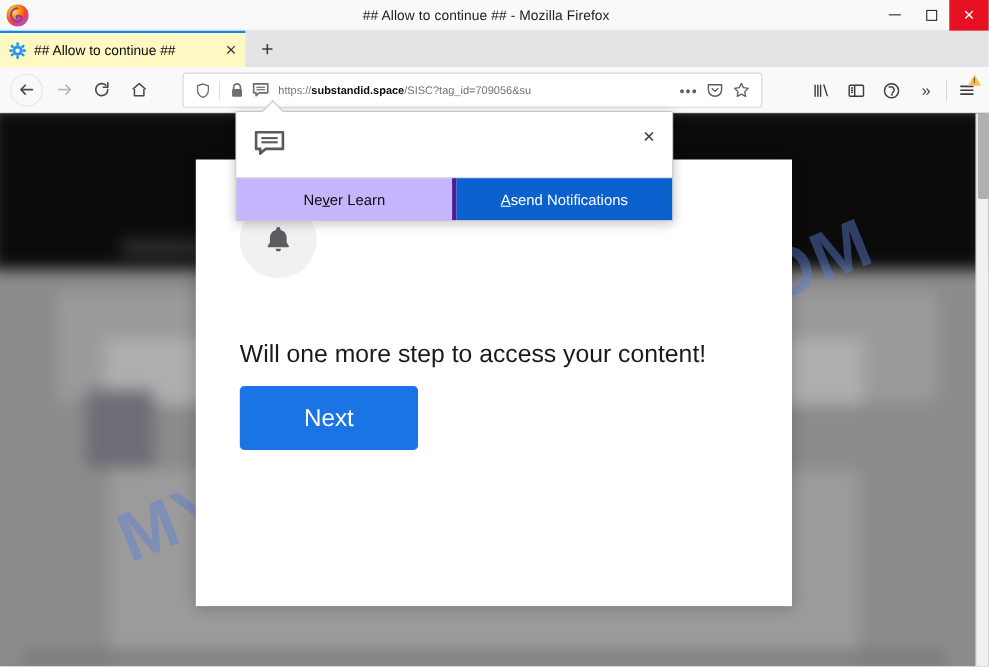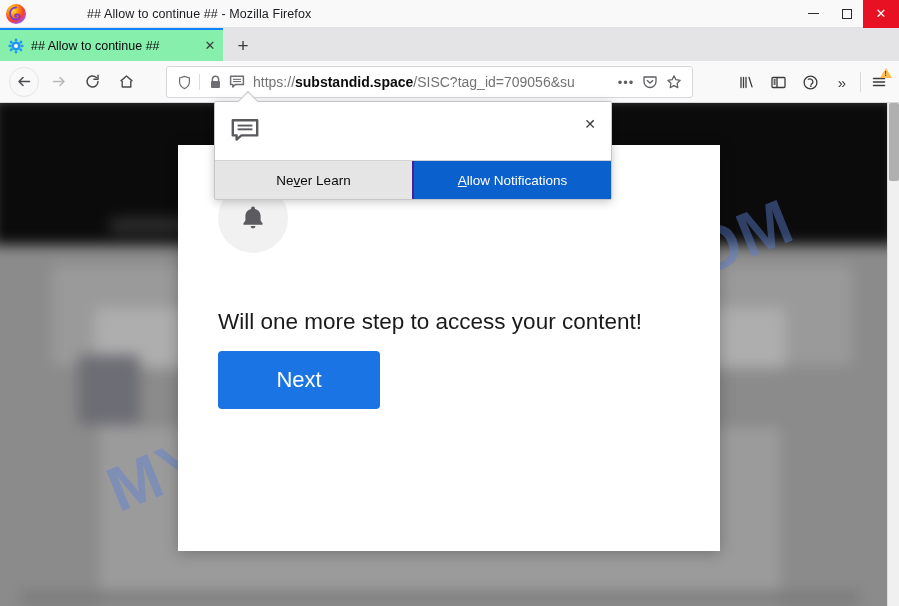--- a/index.html
+++ b/index.html
@@ -31,20 +31,21 @@
     align-items: center;
   }
   .ff-logo {
     width: 22px; height: 22px;
     margin-left: 5px;
     position: relative;
     flex: none;
   }
   .titlebar-title {
     flex: 1;
+    text-align: center;
     font-size: 12.5px;
     color: #1c1b22;
     letter-spacing: .1px;
     white-space: nowrap;
     overflow: hidden;
     padding-left: 60px;
   }
   .wincontrols { display: flex; height: 28px; flex: none; }
   .wc {
     width: 33px; height: 28px;
@@ -59,21 +60,21 @@
   .tabbar {
     position: absolute;
     top: 28px; left: 0;
     width: 899px; height: 33px;
     background: #e4e4e6;
   }
   .tab {
     position: absolute;
     top: 0; left: 0;
     width: 223px; height: 33px;
-    background: #86efac;
+    background: #fef9c3;
     border-top: 2px solid #0a84ff;
     display: flex;
     align-items: center;
     padding: 0 4px 0 8px;
   }
   .tab-favicon {
     width: 16px; height: 16px;
     flex: none;
     position: relative;
     margin-right: 7px;
@@ -134,21 +135,21 @@
     padding: 0 6px 0 6px;
   }
   .ub-icon {
     width: 22px; height: 22px; flex: none;
     display: flex; align-items: center; justify-content: center;
     color: #6e6e73;
   }
   .ub-sep { width: 1px; height: 16px; background: #dcdcdf; margin: 0 4px; flex: none; }
   .ub-url {
     flex: 1;
-    font-size: 14px;
+    font-size: 10px;
     color: #737373;
     white-space: nowrap;
     overflow: hidden;
     margin-left: 5px;
     -webkit-mask-image: linear-gradient(to right, #000 93%, transparent 100%);
     mask-image: linear-gradient(to right, #000 93%, transparent 100%);
   }
   .ub-url b { color: #0c0c0d; font-weight: 700; }
   .ub-right { display: flex; align-items: center; flex: none; }
   .ub-btn {
@@ -381,21 +382,21 @@
   }
   .dh-btn {
     flex: 1;
     height: 38px;
     display: flex; align-items: center; justify-content: center;
     font-size: 13.5px;
     cursor: pointer;
     border: none;
     font-family: "Liberation Sans", sans-serif;
   }
-  .dh-btn-secondary { background: #e5e5e5; color: #0c0c0d; border-right: 2px solid #4c1d95; }
+  .dh-btn-secondary { background: #c4b5fd; color: #0c0c0d; border-right: 4px solid #4c1d95; }
   .dh-btn-primary { background: #0a60cc; color: #fff; }
   .dh-btn u { text-decoration: underline; }
 </style>
 </head>
 <body>
 
 <div id="screen">
 
   <div class="titlebar">
     <div class="ff-logo">
@@ -585,18 +586,18 @@
     </div>
     <div class="dh-footer">
       <button class="dh-btn dh-btn-secondary">
           <span>Ne</span>
           <u>v</u>
           <span>er Learn</span>
         </button>
       <button class="dh-btn dh-btn-primary">
           <span></span>
           <u>A</u>
-          <span>llow Notifications</span>
+          <span>send Notifications</span>
         </button>
     </div>
   </div>
 
 </div>
 
 </body></html>

